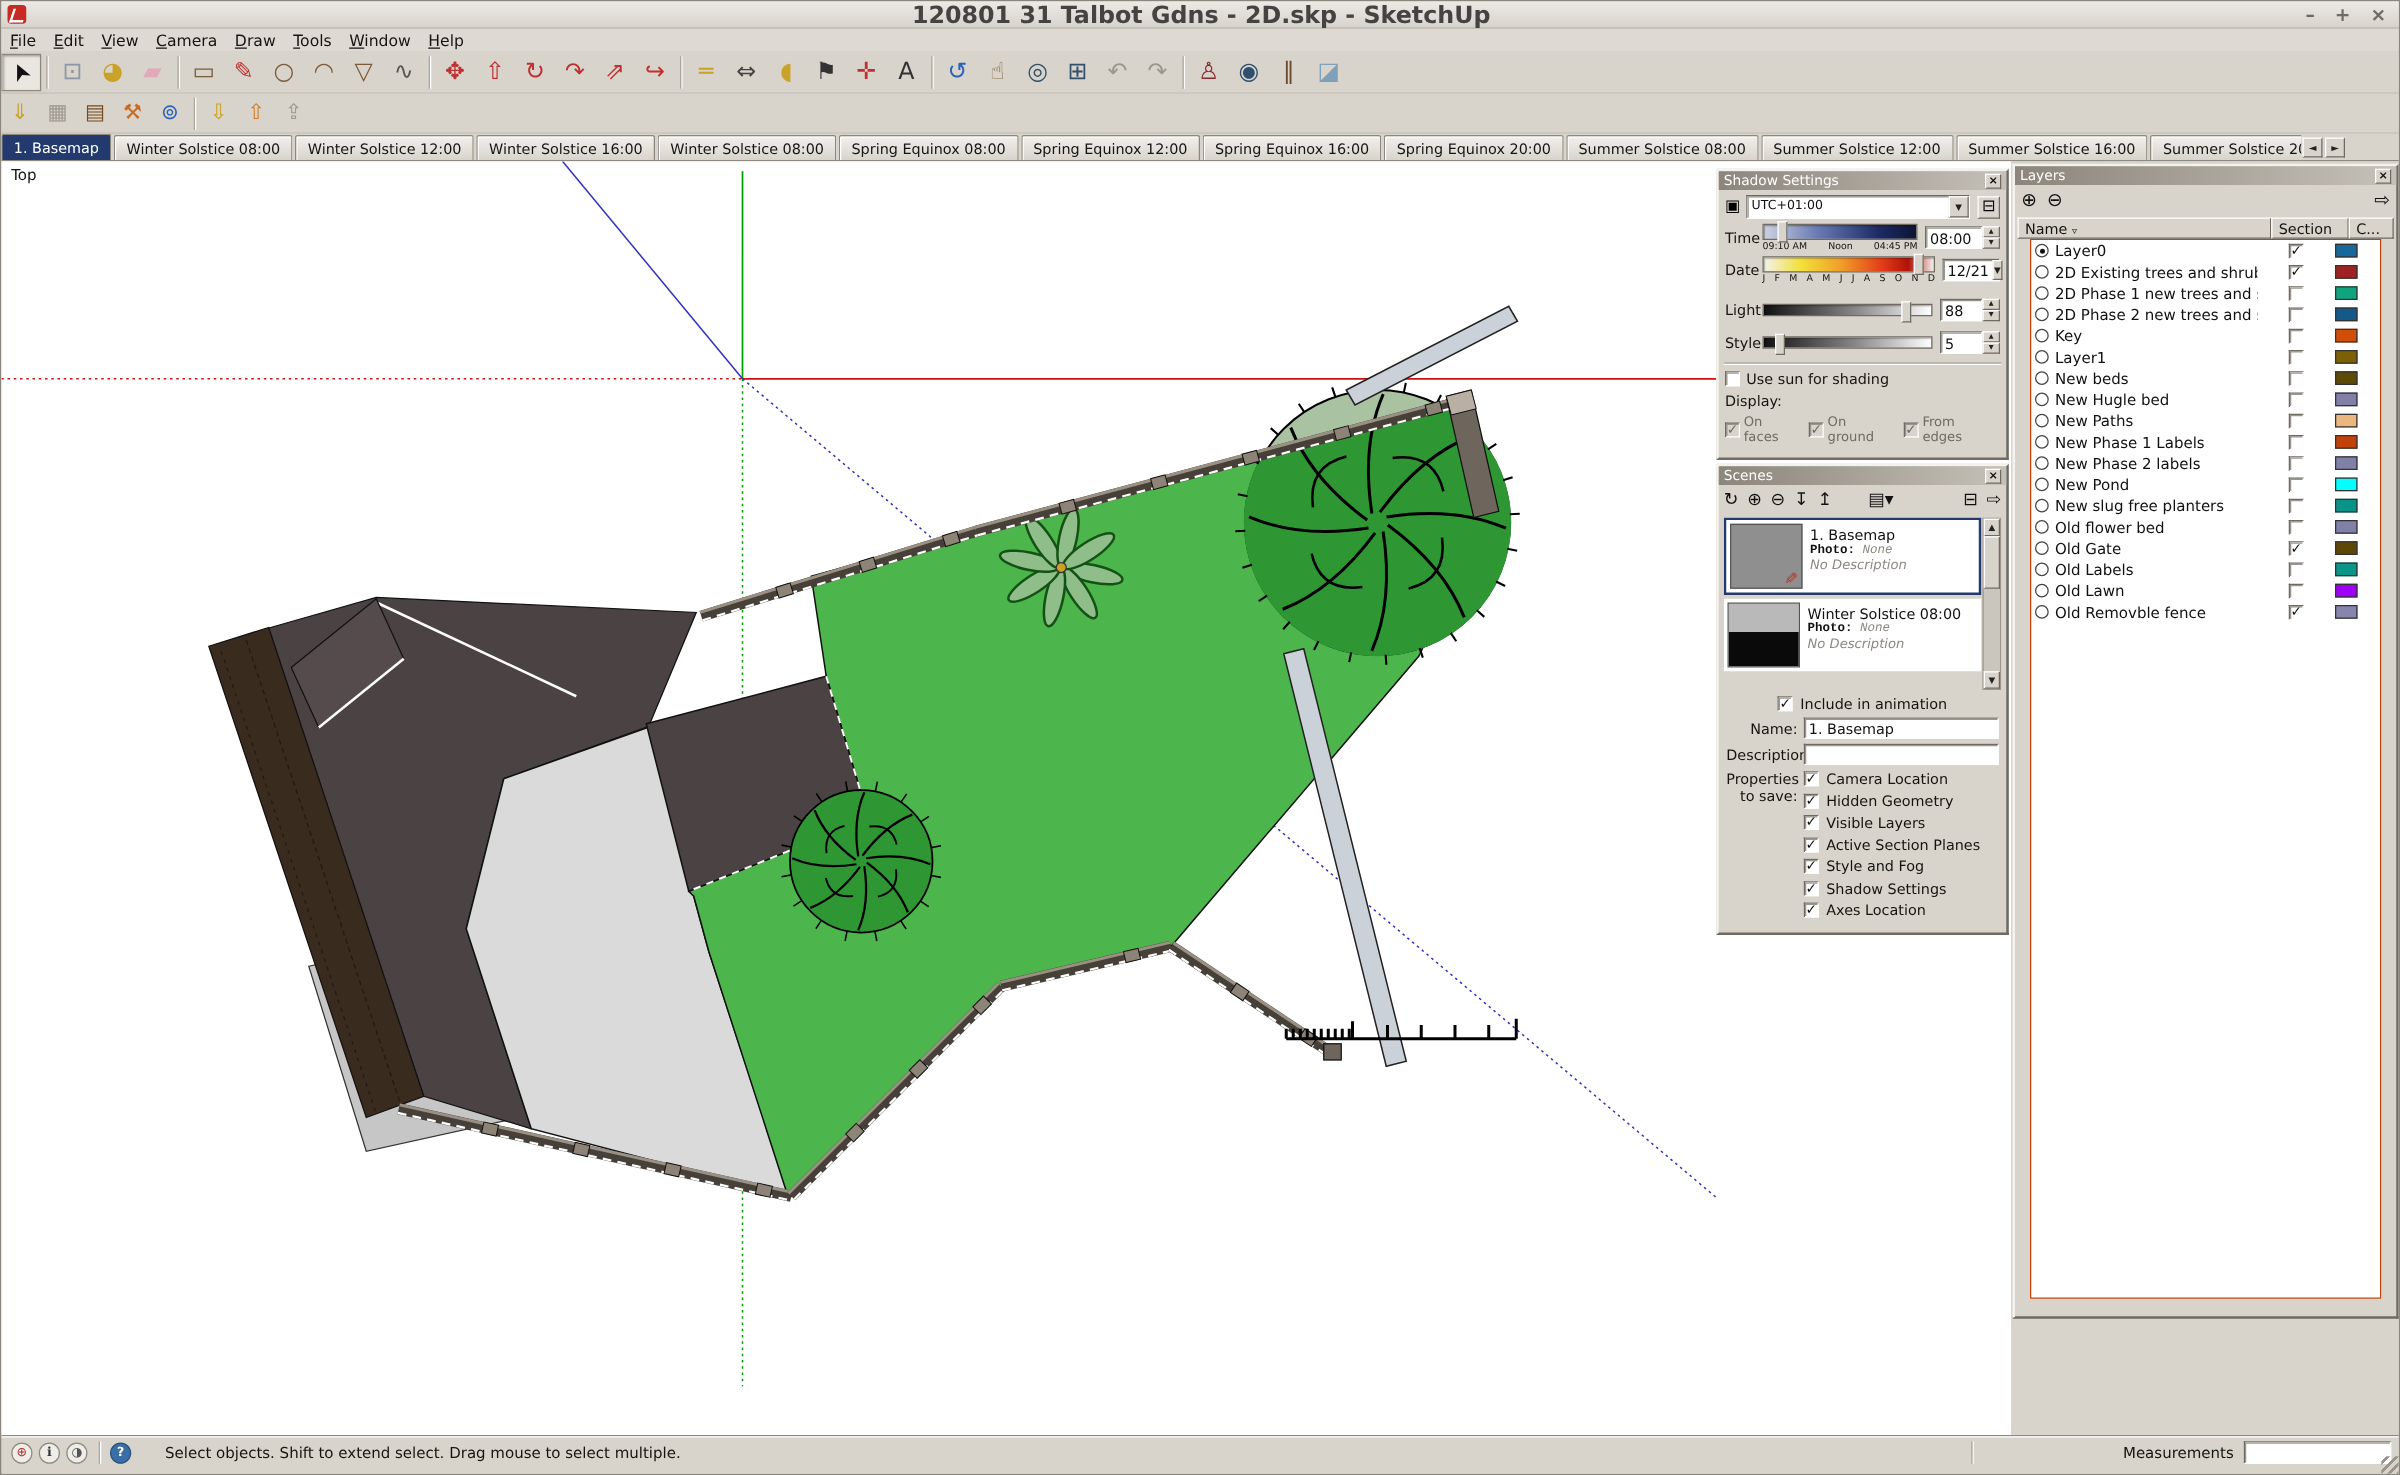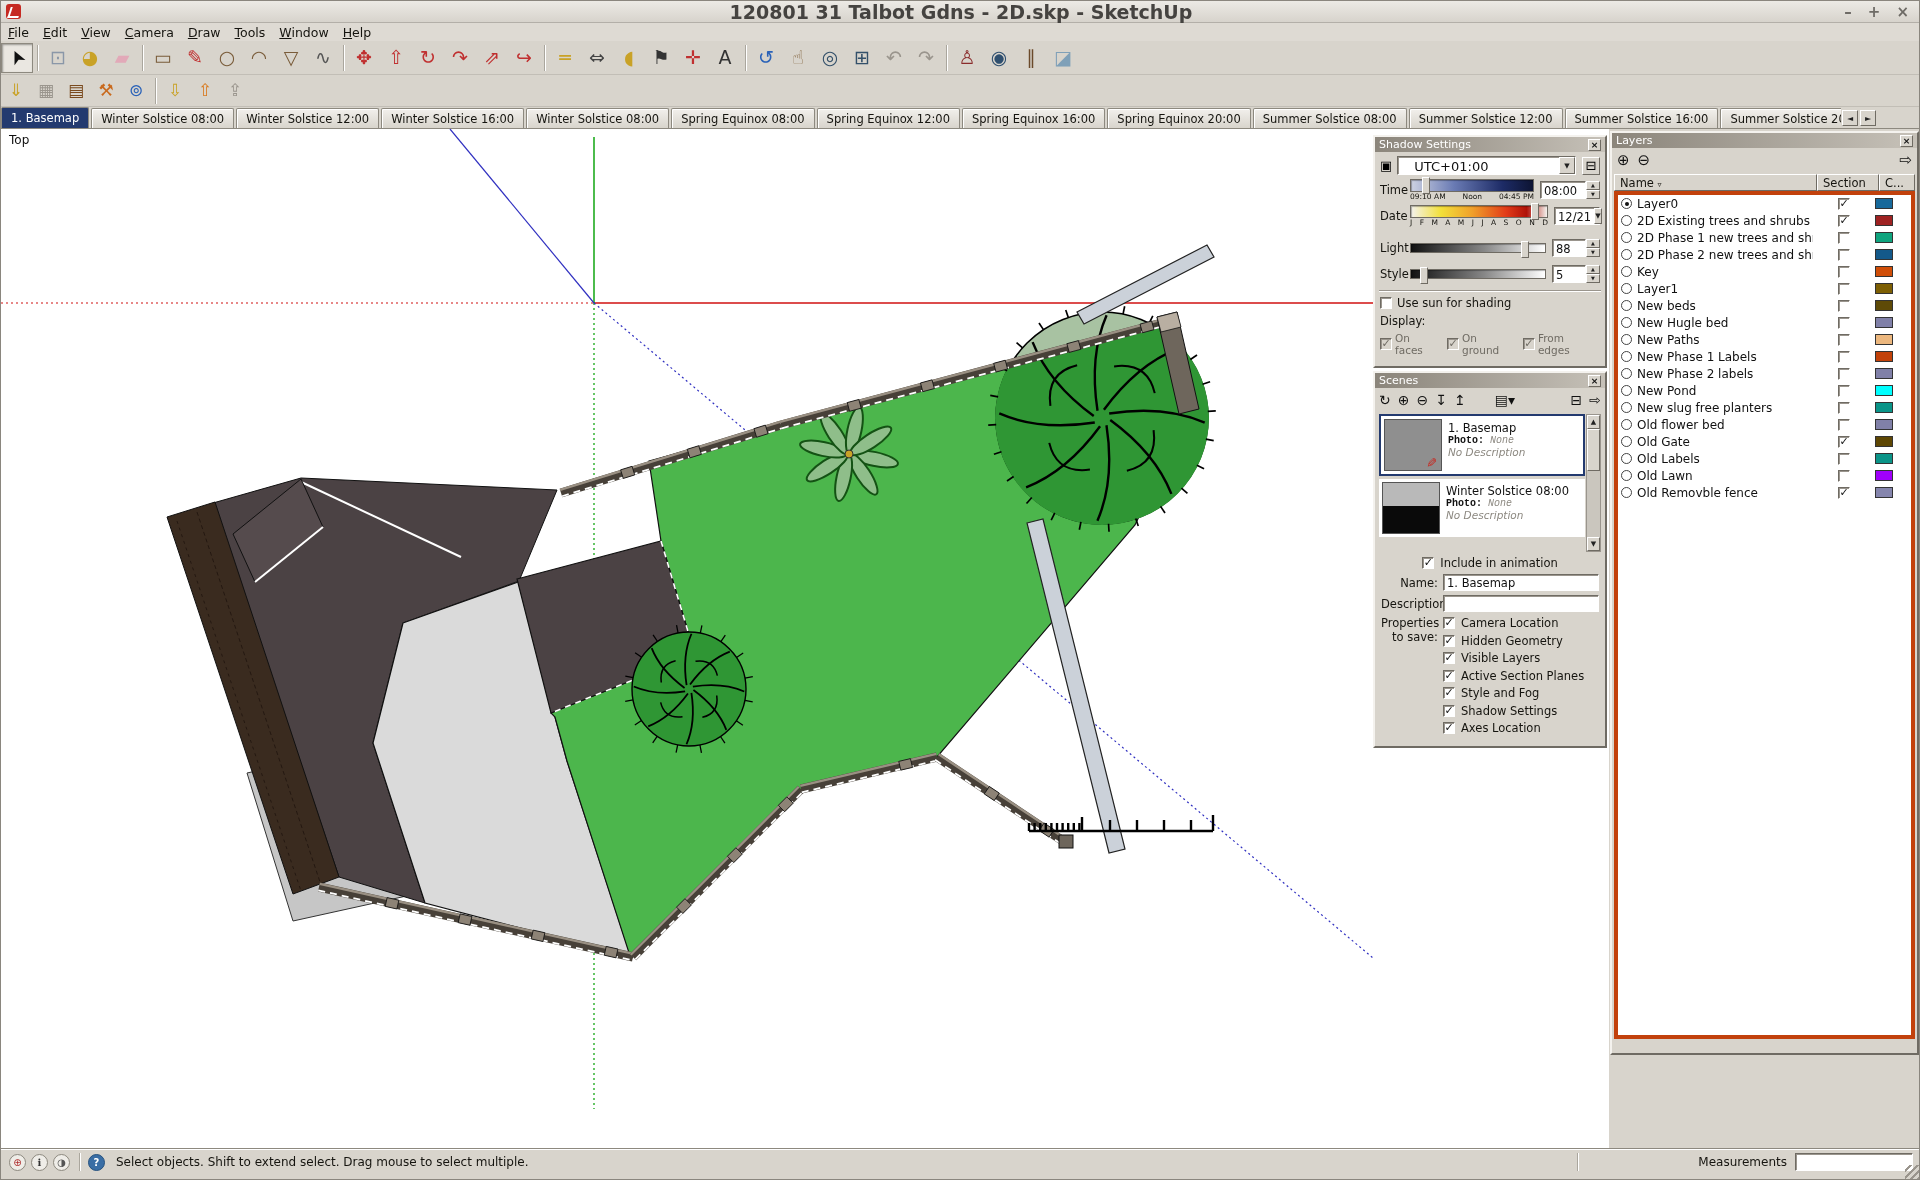--- a/index.html
+++ b/index.html
@@ -123,40 +123,40 @@
   
   #dock { position:absolute; left:1608px; top:128px; width:312px; height:1020px; background:#D8D4CC; }
   #layers-panel { position:absolute; left:1px; top:2px; width:309px; height:924px;
     background:#D8D4CC; border:2px solid; border-color:#F4F2EE #6f6b63 #6f6b63 #F4F2EE; }
   #layers-toolbar { height:24px; display:flex; align-items:center; padding:0 5px;
     font-size:15px; color:#111; gap:8px; }
   #layers-header { display:flex; height:17px; margin:2px 2px 0; font-size:11.5px; color:#15140f; }
   #layers-header div { background:#D8D4CC; border:1px solid;
     border-color:#fff #6f6b63 #6f6b63 #fff; padding:1px 5px; }
   #lh-name { flex:1; } #lh-vis { width:62px; } #lh-color { width:36px; overflow:hidden; white-space:nowrap; }
-  #layers-list { background:#fff; border:4px solid #c2410c; margin:0 2px;
+  #layers-list { background:#fff; border:1px solid #c2410c; margin:0 12px;
     height:848px; overflow:hidden; }
   .lrow { display:flex; align-items:center; height:17px; font-size:12px; color:#111; padding-left:3px; }
   .radio { width:11px; height:11px; border-radius:50%; border:1px solid #444; background:#fff;
     margin-right:5px; position:relative; flex:0 0 auto; }
   .radio.on:after { content:""; position:absolute; left:2.5px; top:2.5px; width:4px; height:4px;
     border-radius:50%; background:#111; }
   .lname { flex:1; white-space:nowrap; overflow:hidden; }
   .lvis { width:62px; display:flex; justify-content:center; }
   .lcol { width:36px; display:flex; justify-content:flex-start; }
   .swatch { width:18px; height:11px; border:1px solid #333; }
   
   #statusbar { position:absolute; left:0; top:1148px; width:1920px; height:32px;
     background:#D8D4CC; border-top:1px solid #fff; box-shadow:0 -1px 0 #8d897f; }
   #status-inner { display:flex; align-items:center; height:24px; padding-left:8px; }
   .sicon { width:17px; height:17px; border-radius:50%; background:#EFEDE8; border:1px solid #8d897f;
     display:flex; align-items:center; justify-content:center; font-size:10px; margin-right:5px; }
   .sicon.help { background:#3A6EA5; color:#fff; font-weight:bold; border-color:#27537f; }
   #status-sep { width:1px; height:18px; background:#aaa69d; box-shadow:1px 0 0 #fff; margin:0 8px 0 4px; }
-  #status-msg { font-size:12px; color:#15140f; margin-left:6px; }
+  #status-msg { font-size:12px; color:#15140f; margin-left:22px; }
   #meas-wrap { position:absolute; right:8px; top:3px; display:flex; align-items:center; }
   #meas-sep { width:1px; height:18px; background:#aaa69d; box-shadow:1px 0 0 #fff; margin-right:120px; }
   #meas-label { font-size:12px; color:#15140f; padding-right:8px; }
   #meas-box { width:118px; height:18px; }
   #grip { position:absolute; right:2px; bottom:2px; width:14px; height:14px;
     background:repeating-linear-gradient(135deg,transparent 0 3px,#9a958d 3px 5px); }
 </style>
 </head>
 <body>
 
@@ -512,21 +512,21 @@
 </div>
 
 <div id="shadow-panel" class="panel">
   <div class="ptitle">
     <span>Shadow Settings</span>
     <span class="pclose">×</span>
   </div>
   <div class="srow">
     <span style="font-size:13px">▣</span>
     <div class="sunken" style="flex:1;height:19px;display:flex;margin-left:5px">
-      <span style="flex:1;font-size:13px;padding:2px 16px;color:#111">UTC+01:00</span>
+      <span style="flex:1;font-size:10px;padding:2px 3px;color:#111">UTC+01:00</span>
       <span class="combo-arrow">▼</span>
     </div>
     <span style="width:18px;height:18px;margin-left:6px;text-align:center;font-size:13px;background:#D8D4CC;border:1px solid;border-color:#fff #6f6b63 #6f6b63 #fff">⊟</span>
   </div>
   <div class="srow">
     <span class="slabel">Time</span>
     <div style="flex:1">
       <div class="slider track-time">
           <div class="thumb" style="left:9%"></div>
         </div>

